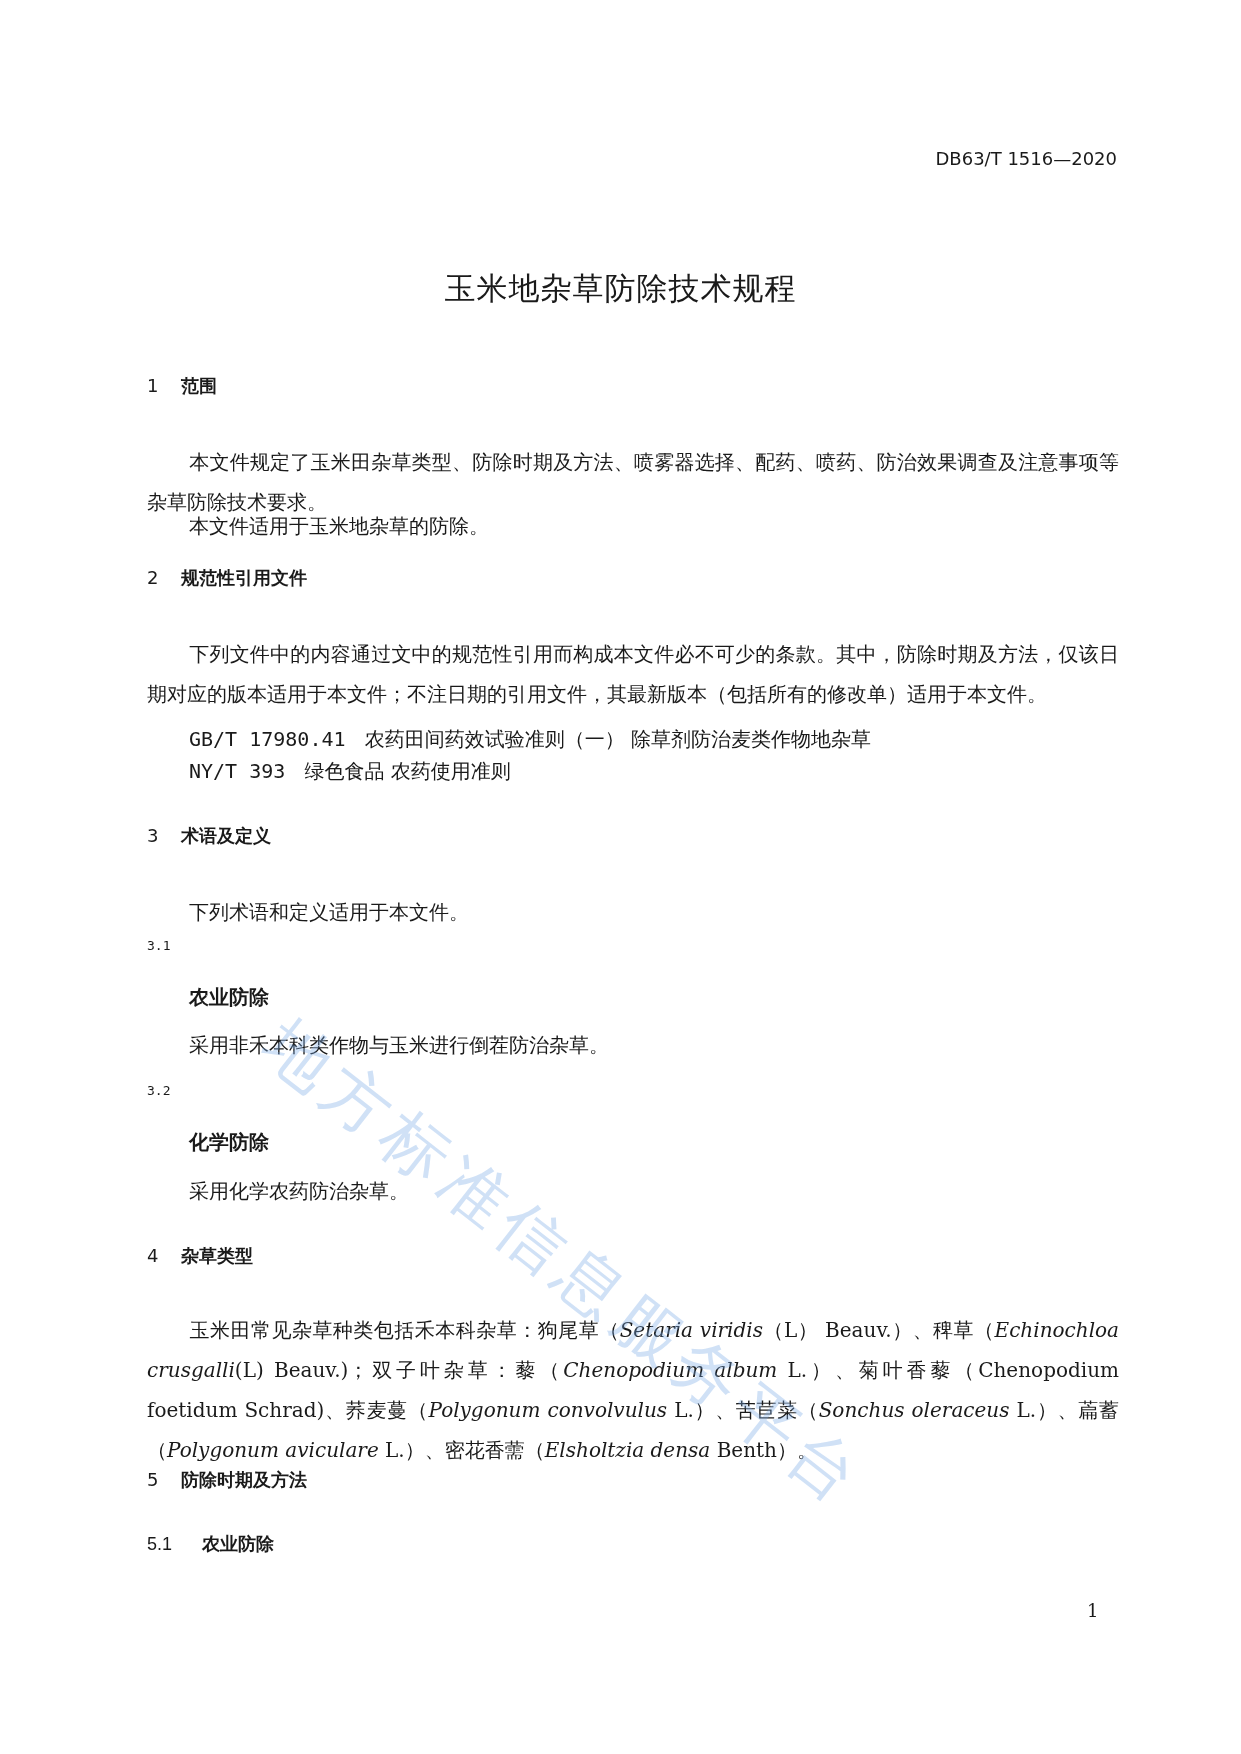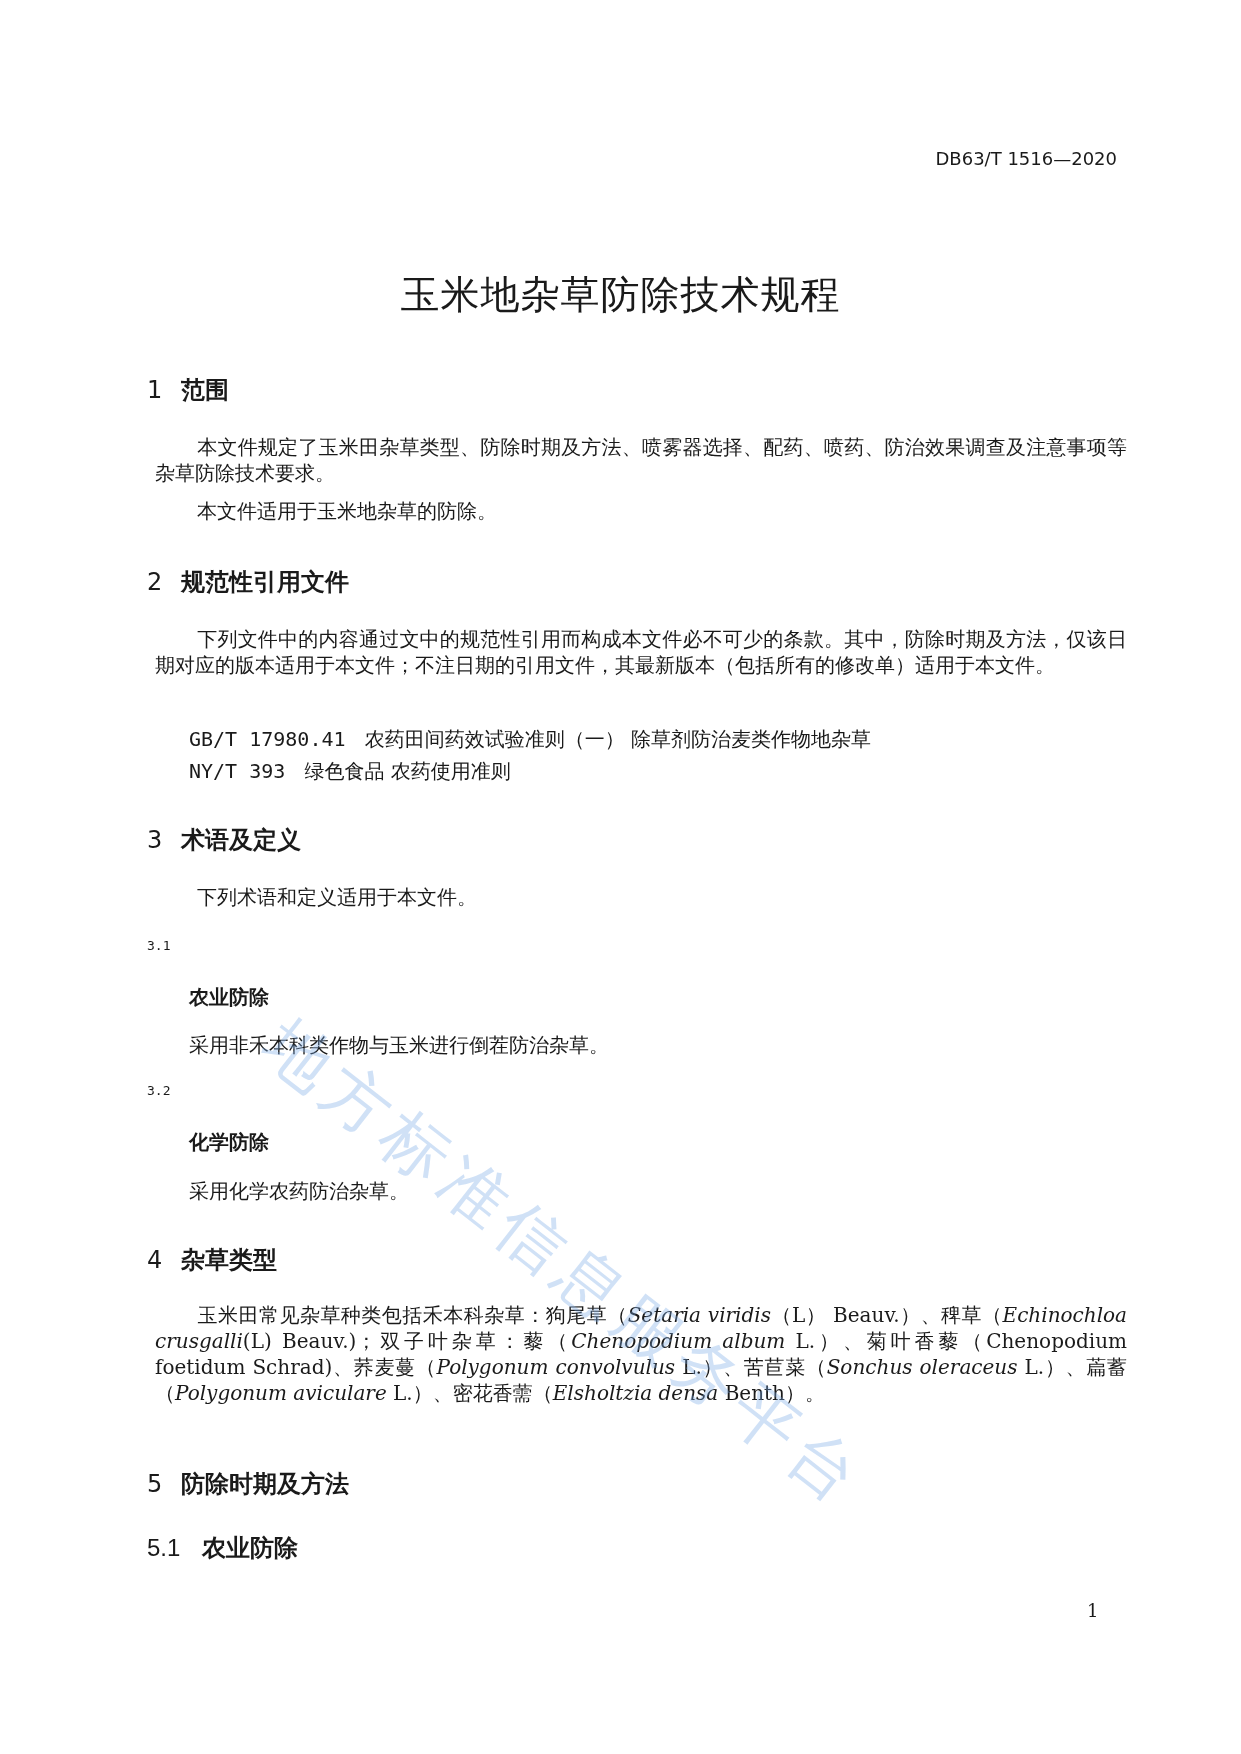--- a/index.html
+++ b/index.html
@@ -1,27 +1,27 @@
 <!DOCTYPE html>
 <html><head>
 <meta charset="utf-8">
 <style>
   html, body { margin: 0; padding: 0; background: #ffffff; }
   body { width: 1241px; height: 1754px; position: relative; overflow: hidden;
          font-family: "DejaVu Serif", "Liberation Serif", serif; color: #1a1a1a; }
   .abs { position: absolute; white-space: nowrap; }
   .docno { top: 148px; right: 124px; font-family: "DejaVu Sans", sans-serif; font-size: 18px; }
   .title { top: 268px; left: 0; width: 1241px; text-align: center;
-           font-family: "DejaVu Sans", sans-serif; font-size: 39px; letter-spacing: 1px; }
-  .h { font-family: "DejaVu Sans", sans-serif; font-size: 24px; font-weight: bold; left: 147px; }
+           font-family: "DejaVu Sans", sans-serif; font-size: 31px; letter-spacing: 1px; }
+  .h { font-family: "DejaVu Sans", sans-serif; font-size: 18px; font-weight: bold; left: 147px; }
   .h .num { display: inline-block; width: 34px; font-weight: normal; }
   .h2num { font-family: "DejaVu Sans Mono", monospace; font-size: 13px; left: 147px; }
   .term { font-family: "DejaVu Sans", sans-serif; font-size: 20px; font-weight: bold; left: 189px; }
-  .p { font-size: 20px; left: 155px; width: 972px; line-height: 26px; white-space: normal;
-       text-align: justify; }
+  .p { font-size: 20px; left: 147px; width: 972px; line-height: 40px; white-space: normal;
+       text-align: justify; margin-top: 8px; }
   .p .ind { display: inline-block; width: 42px; }
   .line { font-size: 20px; left: 189px; }
   .mono { font-family: "DejaVu Sans Mono", monospace; text-align: right; }
   .pageno { top: 1600px; left: 1087px; font-size: 18px; }
   .watermark { top: 1000px; left: 300px; font-family: "DejaVu Sans", sans-serif;
                font-size: 66px; color: rgba(120, 170, 230, 0.35);
                transform: rotate(38deg); transform-origin: left top; letter-spacing: 8px; }
   i { font-style: italic; }
 </style>
 </head>

